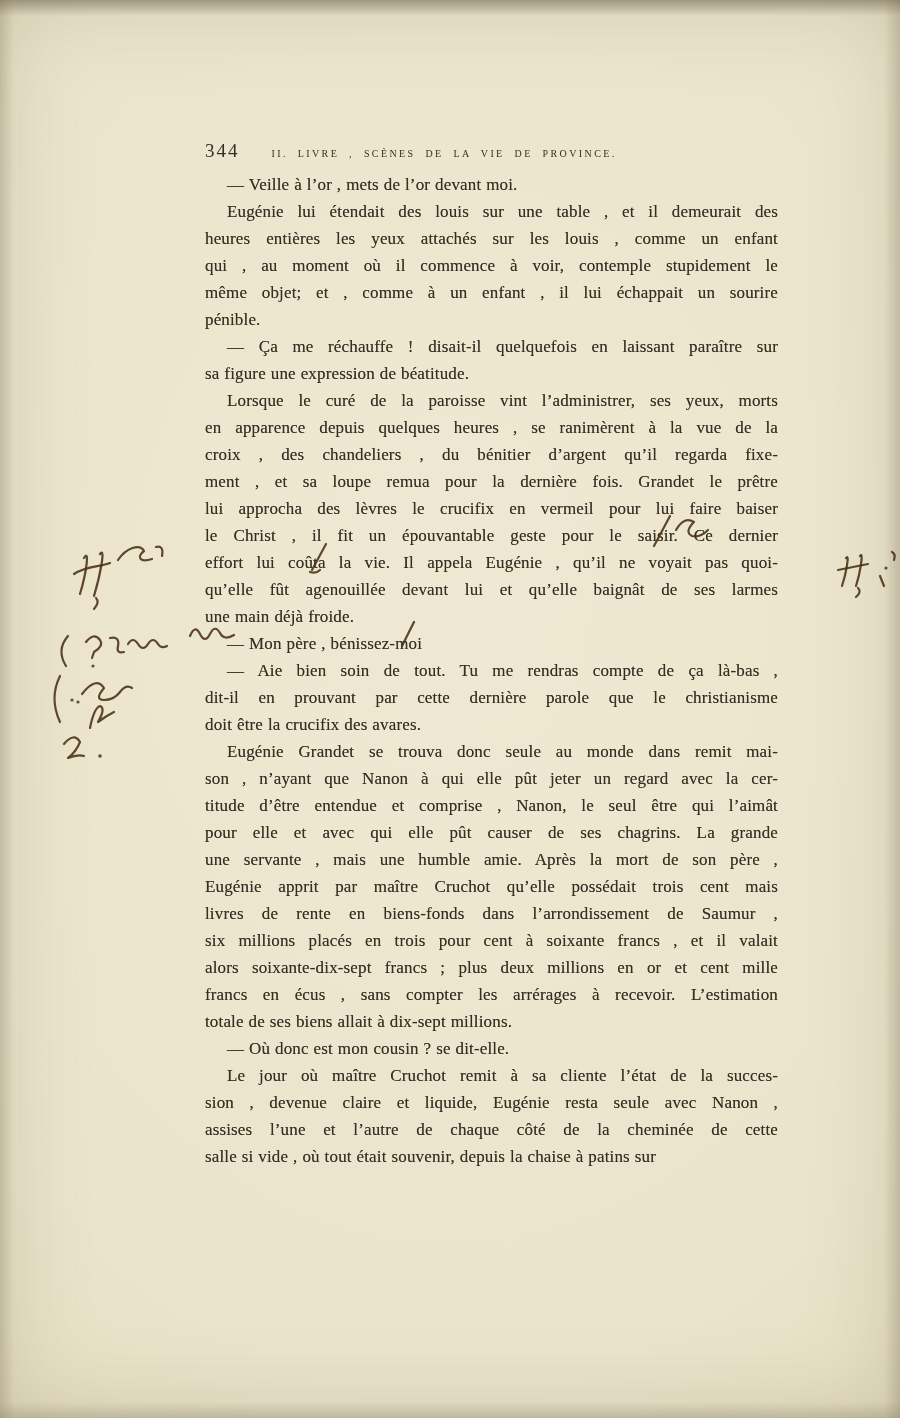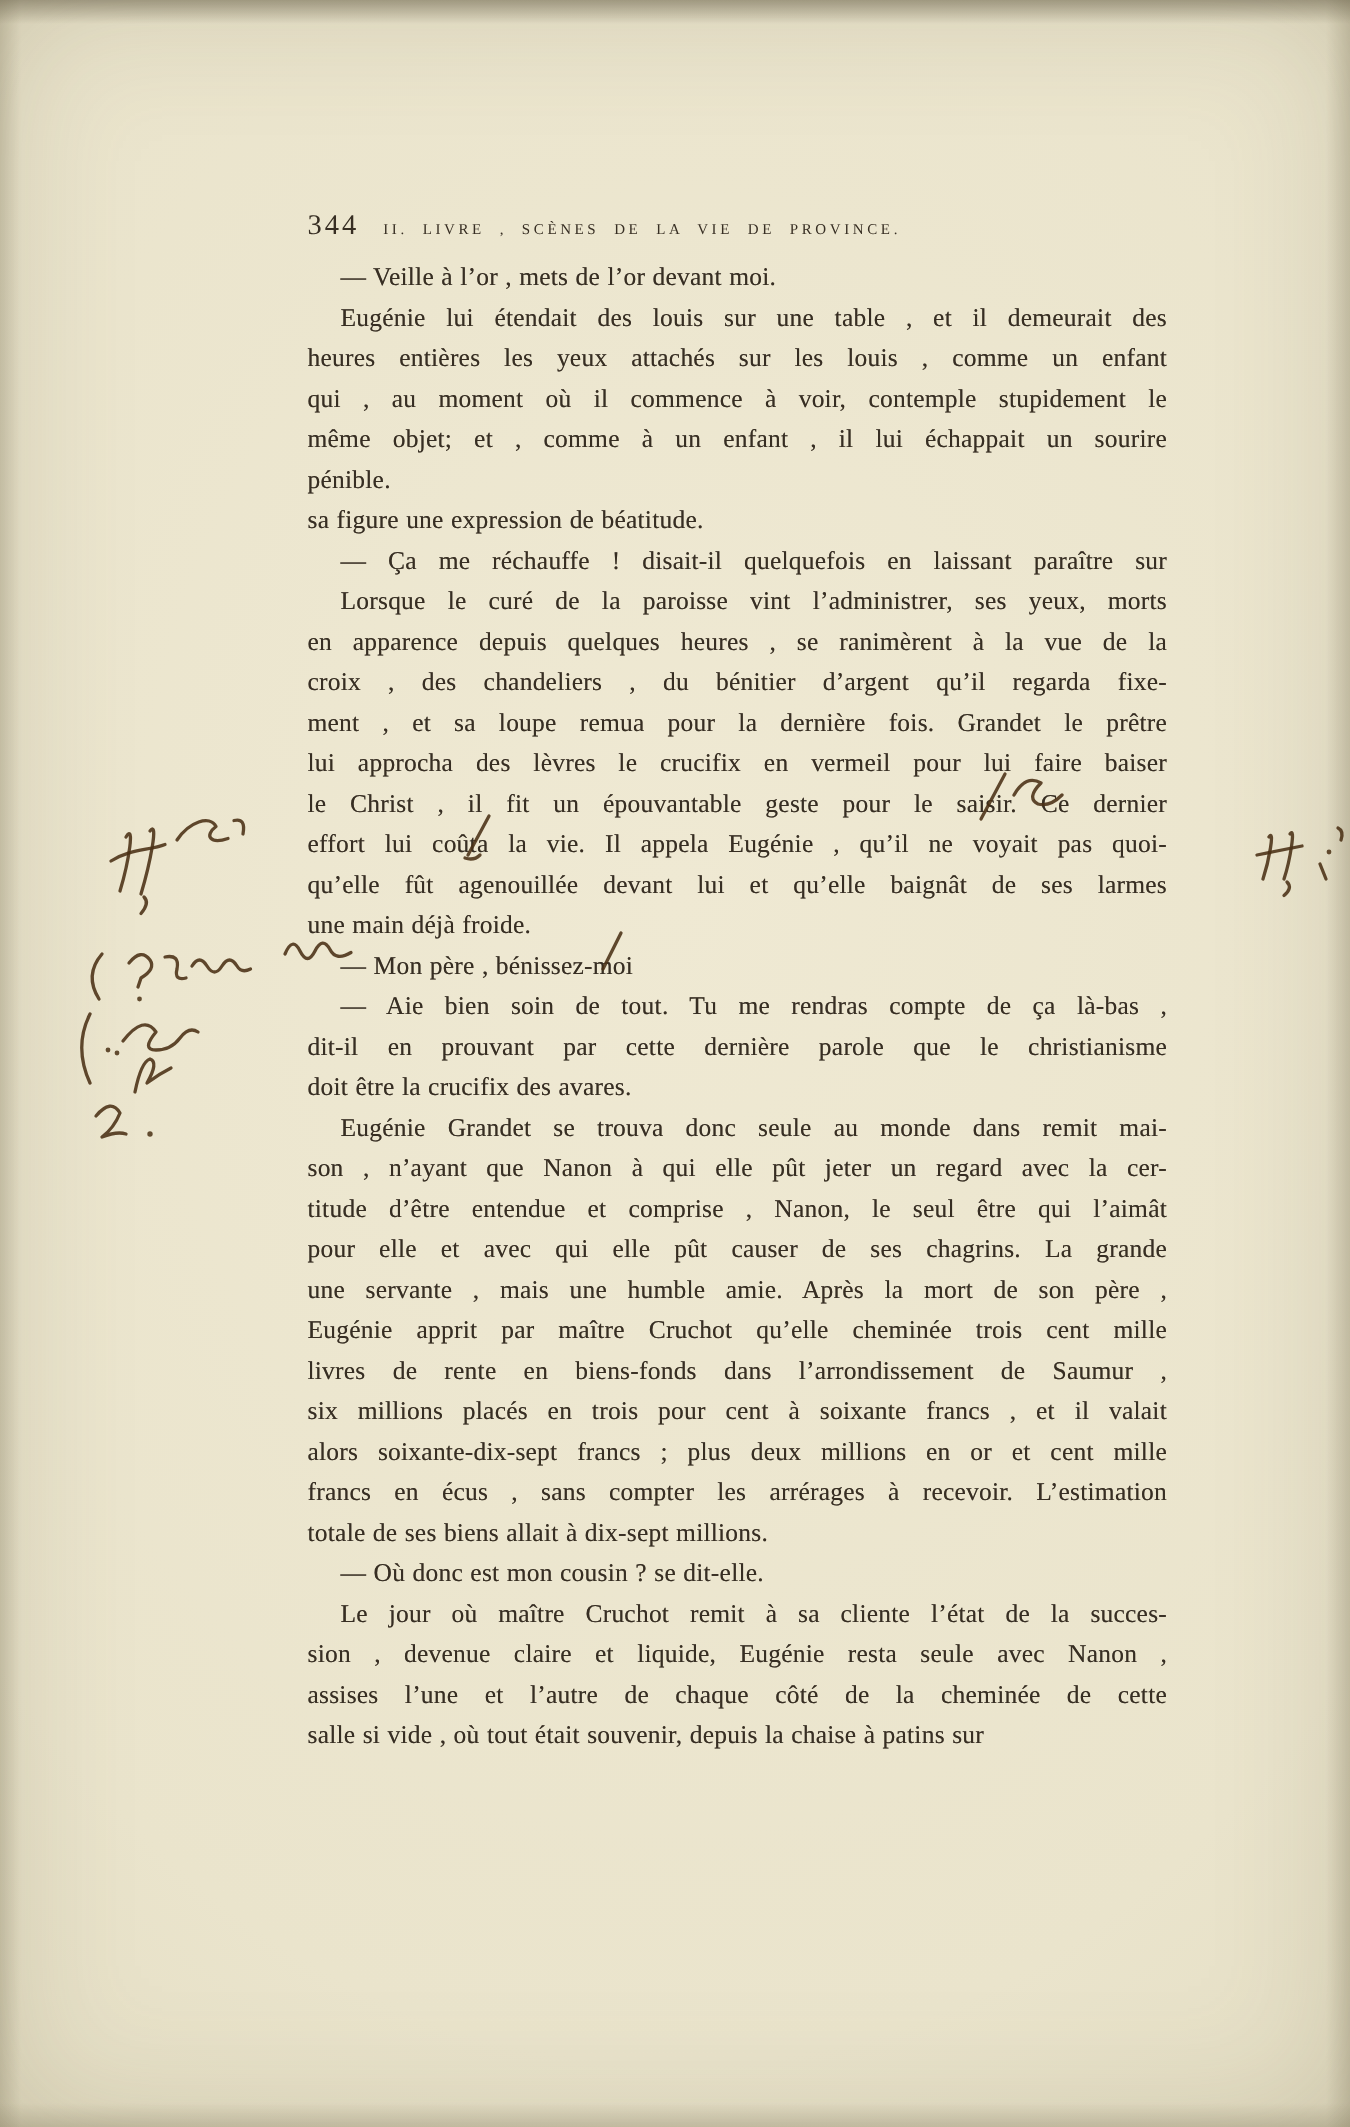--- a/index.html
+++ b/index.html
@@ -15,21 +15,21 @@
       linear-gradient(0deg, rgba(140,132,105,.32) 0px, rgba(140,132,105,0) 16px),
       linear-gradient(90deg, rgba(140,132,105,.30) 0px, rgba(140,132,105,0) 14px),
       linear-gradient(270deg, rgba(140,132,105,.32) 0px, rgba(140,132,105,0) 16px),
       radial-gradient(120% 100% at 50% 42%, #efe9d3 0%, #eae4cc 55%, #dbd4b7 100%);
     box-shadow: inset 0 0 90px rgba(105,95,65,.22);
   }
   .content{
     position:absolute;left:205px;top:140px;width:573px;
   }
   .header{
-    display:flex;align-items:baseline;gap:16px;
+    display:flex;align-items:baseline;gap:32px;
     margin-bottom:9px;white-space:nowrap;
   }
   .pagenum{font-size:19px;letter-spacing:2px;}
   .running-title{font-size:10px;letter-spacing:2.4px;word-spacing:5px;}
   .text-block{font-size:17px;}
   .line{
     line-height:27px;
     text-align:justify;
     text-align-last:justify;
     letter-spacing:.15px;
@@ -57,22 +57,22 @@
           <div class="line first last">— Veille à l’or , mets de l’or devant moi.</div>
         </div>
         <div class="paragraph">
           <div class="line first">Eugénie lui étendait des louis sur une table , et il demeurait des</div>
           <div class="line">heures entières les yeux attachés sur les louis , comme un enfant</div>
           <div class="line">qui , au moment où il commence à voir, contemple stupidement le</div>
           <div class="line">même objet; et , comme à un enfant , il lui échappait un sourire</div>
           <div class="line last">pénible.</div>
         </div>
         <div class="paragraph">
+          <div class="line first">— Ça me réchauffe ! disait-il quelquefois en laissant paraître sur</div>
           <div class="line last">sa figure une expression de béatitude.</div>
-          <div class="line first">— Ça me réchauffe ! disait-il quelquefois en laissant paraître sur</div>
         </div>
         <div class="paragraph">
           <div class="line first">Lorsque le curé de la paroisse vint l’administrer, ses yeux, morts</div>
           <div class="line">en apparence depuis quelques heures , se ranimèrent à la vue de la</div>
           <div class="line">croix , des chandeliers , du bénitier d’argent qu’il regarda fixe-</div>
           <div class="line">ment , et sa loupe remua pour la dernière fois. Grandet le prêtre</div>
           <div class="line">lui approcha des lèvres le crucifix en vermeil pour lui faire baiser</div>
           <div class="line">le Christ , il fit un épouvantable geste pour le saisir. Ce dernier</div>
           <div class="line">effort lui coûta la vie. Il appela Eugénie , qu’il ne voyait pas quoi-</div>
           <div class="line">qu’elle fût agenouillée devant lui et qu’elle baignât de ses larmes</div>
@@ -85,21 +85,21 @@
           <div class="line first">— Aie bien soin de tout. Tu me rendras compte de ça là-bas ,</div>
           <div class="line">dit-il en prouvant par cette dernière parole que le christianisme</div>
           <div class="line last">doit être la crucifix des avares.</div>
         </div>
         <div class="paragraph">
           <div class="line first">Eugénie Grandet se trouva donc seule au monde dans remit mai-</div>
           <div class="line">son , n’ayant que Nanon à qui elle pût jeter un regard avec la cer-</div>
           <div class="line">titude d’être entendue et comprise , Nanon, le seul être qui l’aimât</div>
           <div class="line">pour elle et avec qui elle pût causer de ses chagrins. La grande</div>
           <div class="line">une servante , mais une humble amie. Après la mort de son père ,</div>
-          <div class="line">Eugénie apprit par maître Cruchot qu’elle cheminée trois cent mille</div>
+          <div class="line">Eugénie apprit par maître Cruchot qu’elle possédait trois cent mais</div>
           <div class="line">livres de rente en biens-fonds dans l’arrondissement de Saumur ,</div>
           <div class="line">six millions placés en trois pour cent à soixante francs , et il valait</div>
           <div class="line">alors soixante-dix-sept francs ; plus deux millions en or et cent mille</div>
           <div class="line">francs en écus , sans compter les arrérages à recevoir. L’estimation</div>
           <div class="line last">totale de ses biens allait à dix-sept millions.</div>
         </div>
         <div class="paragraph">
           <div class="line first last">— Où donc est mon cousin ? se dit-elle.</div>
         </div>
         <div class="paragraph">

